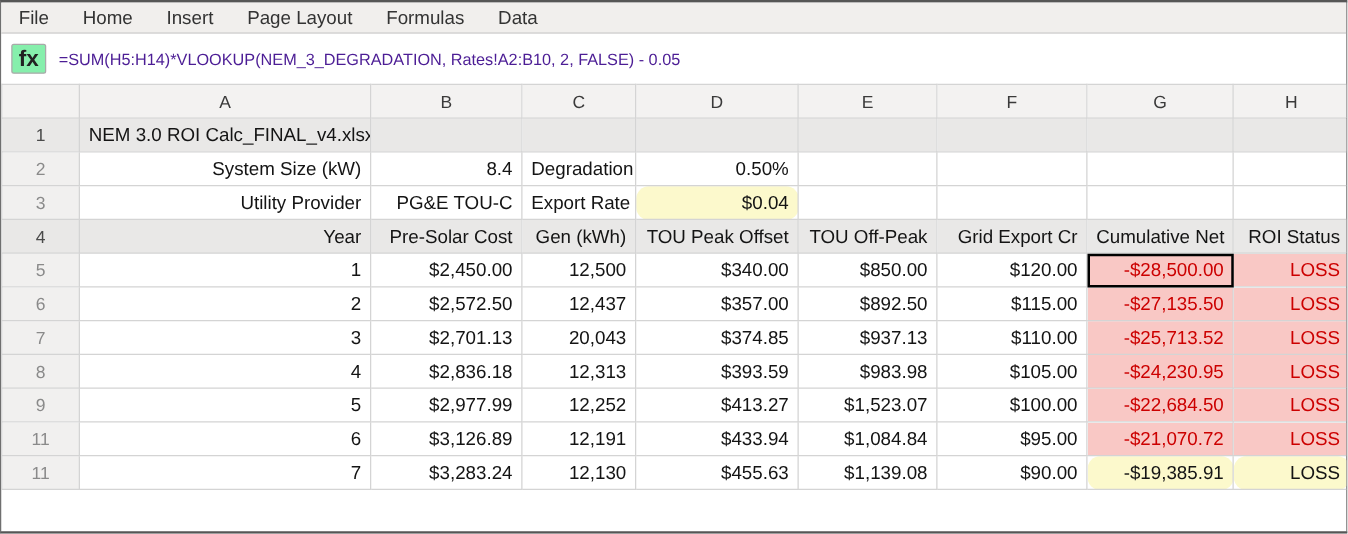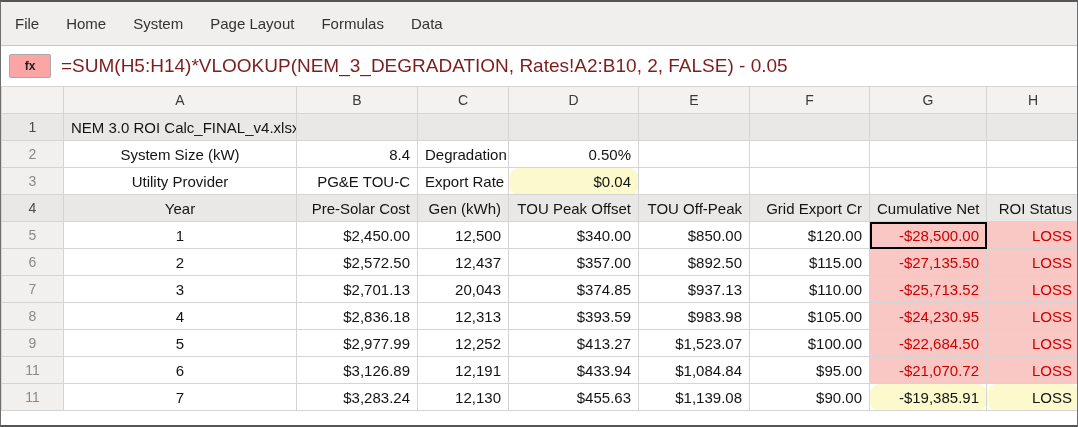--- a/index.html
+++ b/index.html
@@ -12,21 +12,21 @@
     width: 1078px;
     height: 427px;
     border: 1px solid #6f6f6f;
     border-top: 2px solid #565656;
     border-bottom: 2px solid #565656;
     overflow: hidden;
     background: #fff;
   }
   
   .menubar {
-    height: 44px;
+    height: 25px;
     background: #f1efed;
     border-bottom: 1px solid #c6c6c6;
     display: flex;
     align-items: center;
     padding-left: 14px;
     gap: 27px;
   }
   .menu-item {
     font-size: 15px;
     color: #333333;
@@ -36,36 +36,36 @@
   
   .formulabar {
     height: 40px;
     background: #ffffff;
     display: flex;
     align-items: center;
     padding-left: 8px;
     gap: 10px;
   }
   .fx-btn {
-    width: 42px;
+    width: 28px;
     height: 24px;
-    background: #fca5a5;
+    background: #86efac;
     border: 1px solid #a9a9a9;
     border-radius: 2px;
     font-weight: 700;
-    font-size: 12px;
+    font-size: 18px;
     color: #222;
     display: flex;
     align-items: center;
     justify-content: center;
   }
   .formula-input {
     flex: 1;
-    font-size: 19px;
-    color: #7f1d1d;
+    font-size: 13px;
+    color: #4c1d95;
     white-space: nowrap;
     overflow: hidden;
   }
   
   table.sheet {
     border-collapse: collapse;
     table-layout: fixed;
     width: 100%;
     font-size: 15px;
     color: #141414;
@@ -87,40 +87,40 @@
     text-align: center;
   }
   td.rownum {
     background: #f1f0ef;
     color: #8a8a8a;
     text-align: center;
     font-size: 14px;
   }
   td.rownum.b { color: #4a4a4a; }
   tr.grayrow td { background: #e9e8e7; }
-  .al { text-align: center; }
+  .al { text-align: right; }
   .ar { text-align: right; }
   .ac { text-align: right; }
   .b  { font-weight: 700; }
   td.red    { background: #f9c8c5; color: #cc0000; }
   td.yellow { background: #fcf9cc; border-radius: 10px; }
   td.sel {
     outline: 2px solid #000000;
     outline-offset: -2px;
   }
 </style>
 </head>
 <body>
 
 <div class="app">
 
   <div class="menubar">
     <span class="menu-item">File</span>
     <span class="menu-item">Home</span>
-    <span class="menu-item">System</span>
+    <span class="menu-item">Insert</span>
     <span class="menu-item">Page Layout</span>
     <span class="menu-item">Formulas</span>
     <span class="menu-item">Data</span>
   </div>
 
   <div class="formulabar">
     <div class="fx-btn">fx</div>
     <div class="formula-input">=SUM(H5:H14)*VLOOKUP(NEM_3_DEGRADATION, Rates!A2:B10, 2, FALSE) - 0.05</div>
   </div>
 

